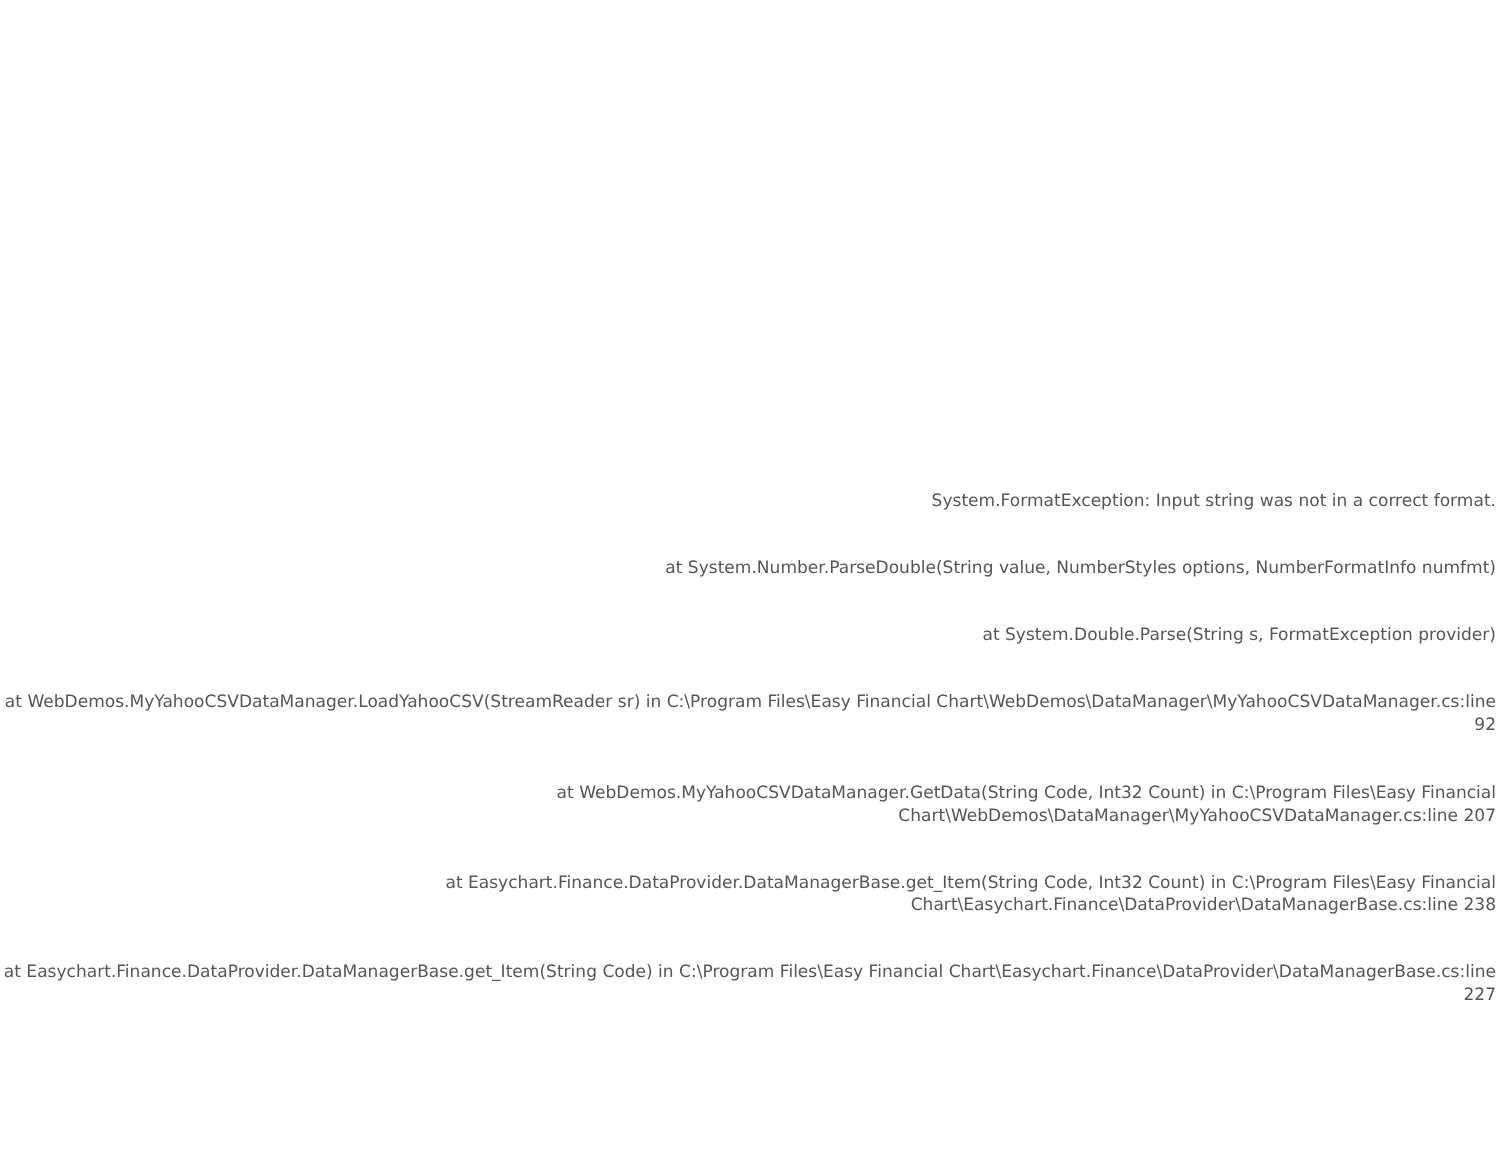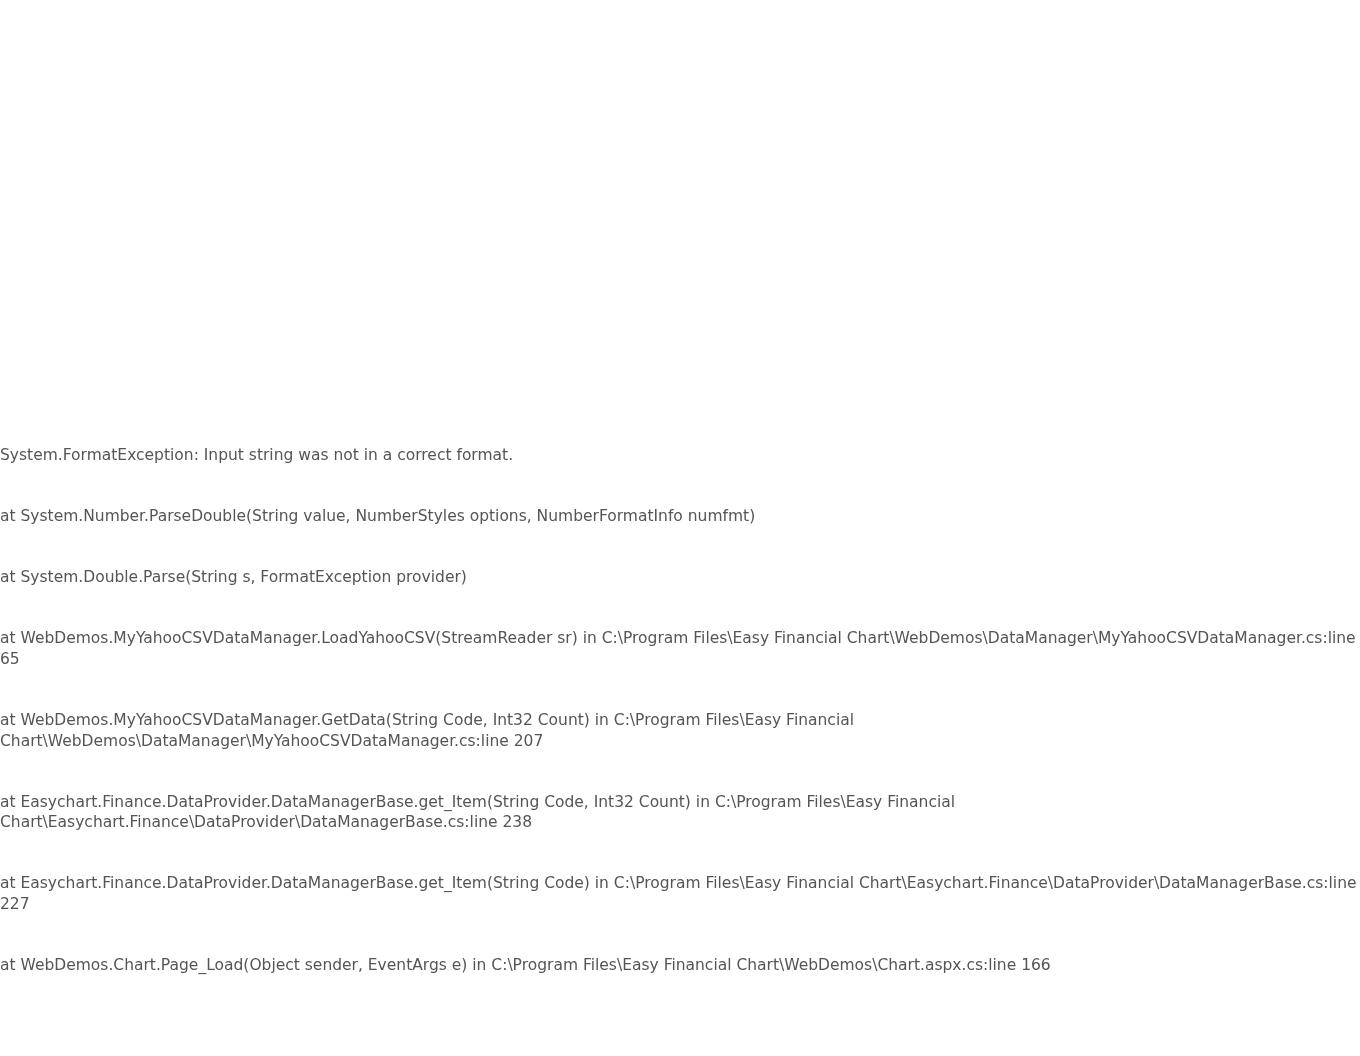--- a/index.html
+++ b/index.html
@@ -17,39 +17,38 @@
     position: relative;
     width: 1360px;
     height: 1056px;
     background: #ffffff;
   }
   .error-block {
     position: absolute;
     left: 0;
     top: 404px;
     width: 1360px;
-    text-align: left;
+    text-align: right;
     color: #555555;
     font-size: 15.5px;
     line-height: 20.4px;
     font-family: "DejaVu Sans", sans-serif;
     white-space: pre-wrap;
     word-break: break-word;
   }
   .error-line {
     display: block;
   }
 </style>
 </head>
 <body>
 
 <div class="page">
   <div class="error-block">
     <span class="error-line">System.FormatException: Input string was not in a correct format.</span>
     <span class="error-line">at System.Number.ParseDouble(String value, NumberStyles options, NumberFormatInfo numfmt)</span>
     <span class="error-line">at System.Double.Parse(String s, FormatException provider)</span>
-    <span class="error-line">at WebDemos.MyYahooCSVDataManager.LoadYahooCSV(StreamReader sr) in C:\Program Files\Easy Financial Chart\WebDemos\DataManager\MyYahooCSVDataManager.cs:line 65</span>
+    <span class="error-line">at WebDemos.MyYahooCSVDataManager.LoadYahooCSV(StreamReader sr) in C:\Program Files\Easy Financial Chart\WebDemos\DataManager\MyYahooCSVDataManager.cs:line 92</span>
     <span class="error-line">at WebDemos.MyYahooCSVDataManager.GetData(String Code, Int32 Count) in C:\Program Files\Easy Financial Chart\WebDemos\DataManager\MyYahooCSVDataManager.cs:line 207</span>
     <span class="error-line">at Easychart.Finance.DataProvider.DataManagerBase.get_Item(String Code, Int32 Count) in C:\Program Files\Easy Financial Chart\Easychart.Finance\DataProvider\DataManagerBase.cs:line 238</span>
     <span class="error-line">at Easychart.Finance.DataProvider.DataManagerBase.get_Item(String Code) in C:\Program Files\Easy Financial Chart\Easychart.Finance\DataProvider\DataManagerBase.cs:line 227</span>
-    <span class="error-line">at WebDemos.Chart.Page_Load(Object sender, EventArgs e) in C:\Program Files\Easy Financial Chart\WebDemos\Chart.aspx.cs:line 166</span>
   </div>
 </div>
 
 </body></html>

